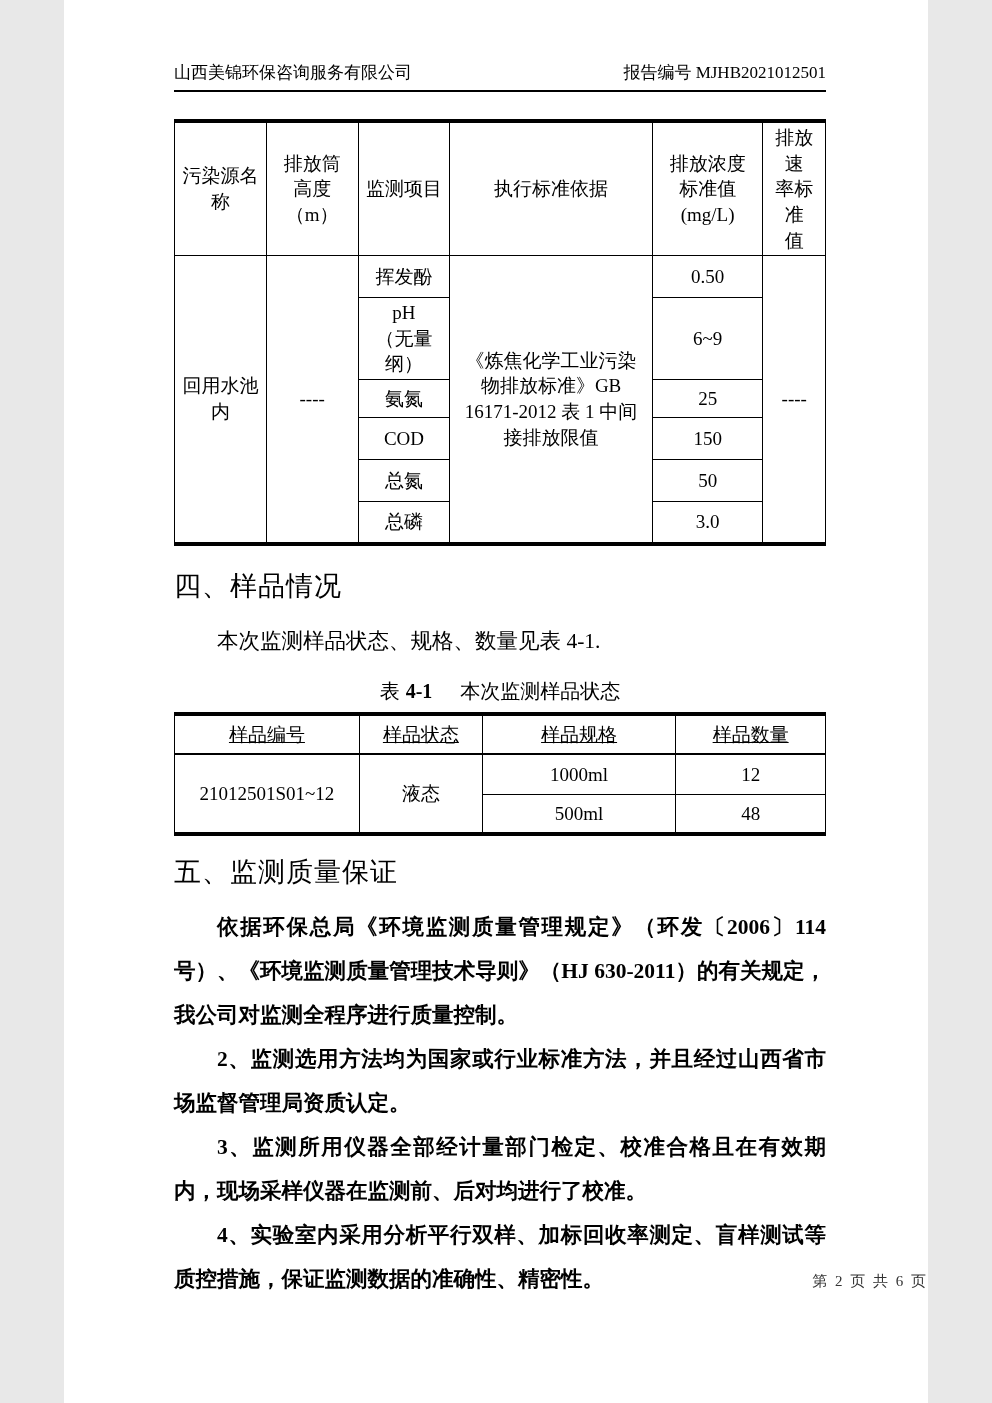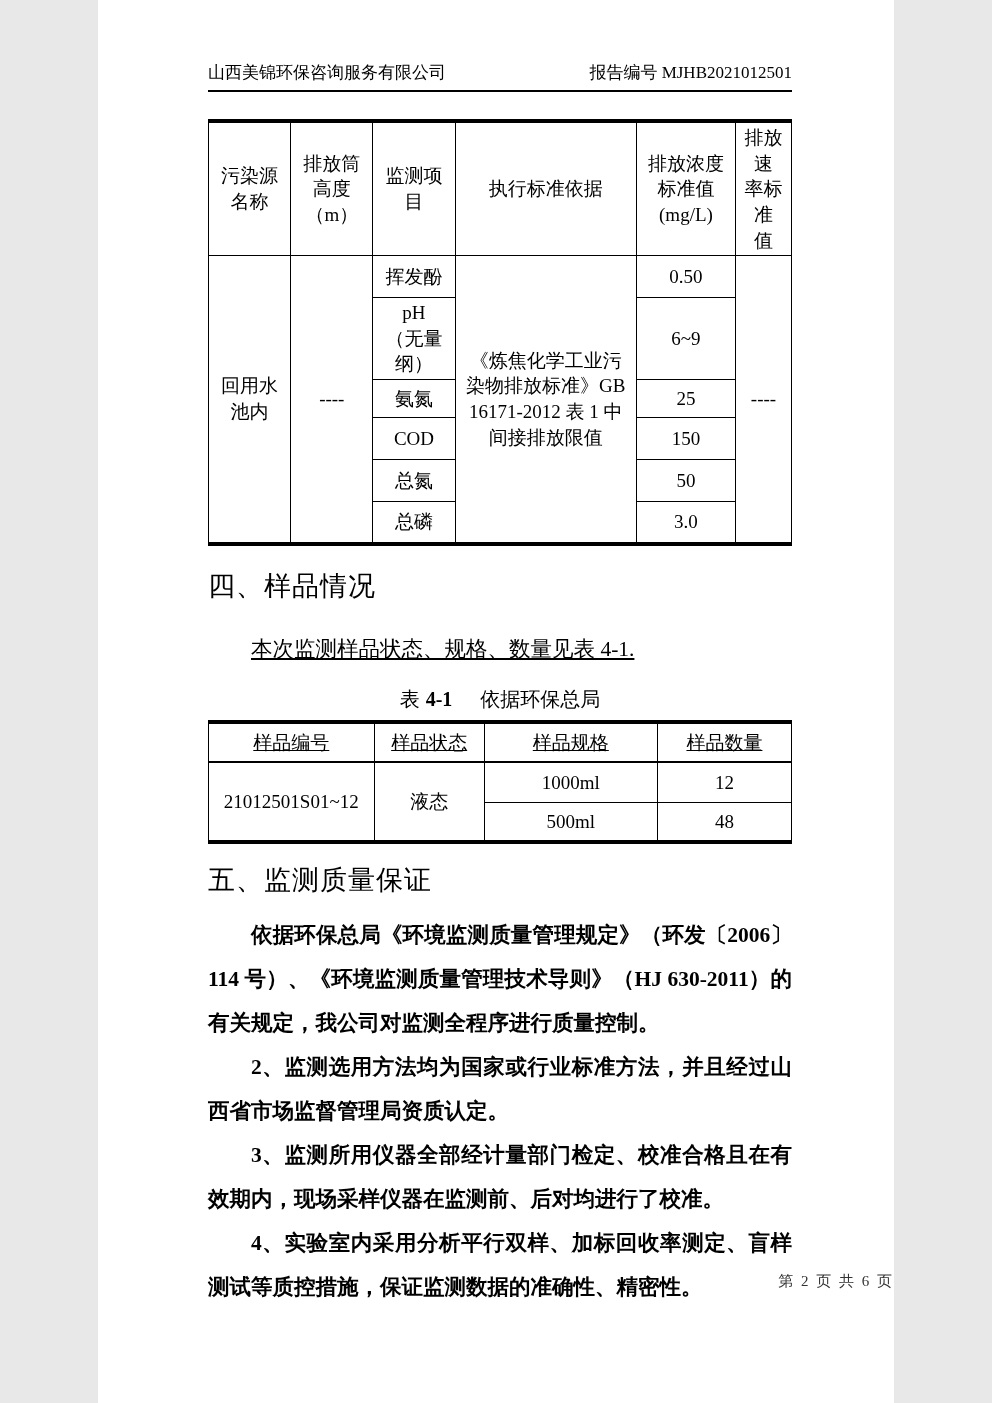--- a/index.html
+++ b/index.html
@@ -1,17 +1,17 @@
 <!DOCTYPE html>
 <html><head>
 <meta charset="utf-8">
 <style>
   html,body { margin:0; padding:0; background:#e8e8e8; }
   .page {
-    width:796px; height:1403px; background:#ffffff; color:#000;
+    width:864px; height:1403px; background:#ffffff; color:#000;
     position:relative; margin:0 auto; box-sizing:border-box;
     padding:62px 102px 0 110px;
     font-family:"Liberation Serif","DejaVu Serif",serif;
   }
   
   .doc-header {
     display:flex; justify-content:space-between; align-items:flex-end;
     border-bottom:2px solid #000; padding-bottom:6px;
     font-size:17px; line-height:22px;
   }
@@ -33,21 +33,21 @@
   .t2 thead tr { height:40px;text-decoration:underline; }
   .t2 thead th { border-bottom:2px solid #000; }
   .t2 tbody tr { height:40px; }
   
   .sec-title {
     font-size:27px; font-weight:400; letter-spacing:1px;
     margin:24px 0 0 0; line-height:1.2;
   }
   .sec-title.second { margin-top:20px; }
   .intro {
-    font-size:21.5px; margin:30px 0 0 0; text-indent:2em; line-height:1.6;text-decoration:underline;
+    font-size:21.5px; margin:22px 0 0 0; text-indent:2em; line-height:1.6;
   }
   .caption {
     margin-top:20px; text-align:center; font-size:20px; line-height:1.3;
   }
   .caption .num { font-weight:bold; margin:16px 28px 0 6px; }
   .body-paras { margin-top:16px;font-weight:bold; }
   .body-paras p {
     margin:0; font-size:21.5px; line-height:44px;
     text-align:justify; text-indent:2em;
   }
@@ -122,21 +122,21 @@
         <td>3.0</td>
       </tr>
     </tbody>
   </table>
 
   <h2 class="sec-title">四、样品情况</h2>
 
   <p class="intro">本次监测样品状态、规格、数量见表 4-1.</p>
 
   <div class="caption">
-    <span>表</span><span class="num">4-1</span><span>依据环保总局</span>
+    <span>表</span><span class="num">4-1</span><span>本次监测样品状态</span>
   </div>
 
   <table class="t2">
     <colgroup>
       <col style="width:28.4%">
         <col style="width:18.9%">
         <col style="width:29.7%">
         <col style="width:23.0%">
     </colgroup>
     <thead>

